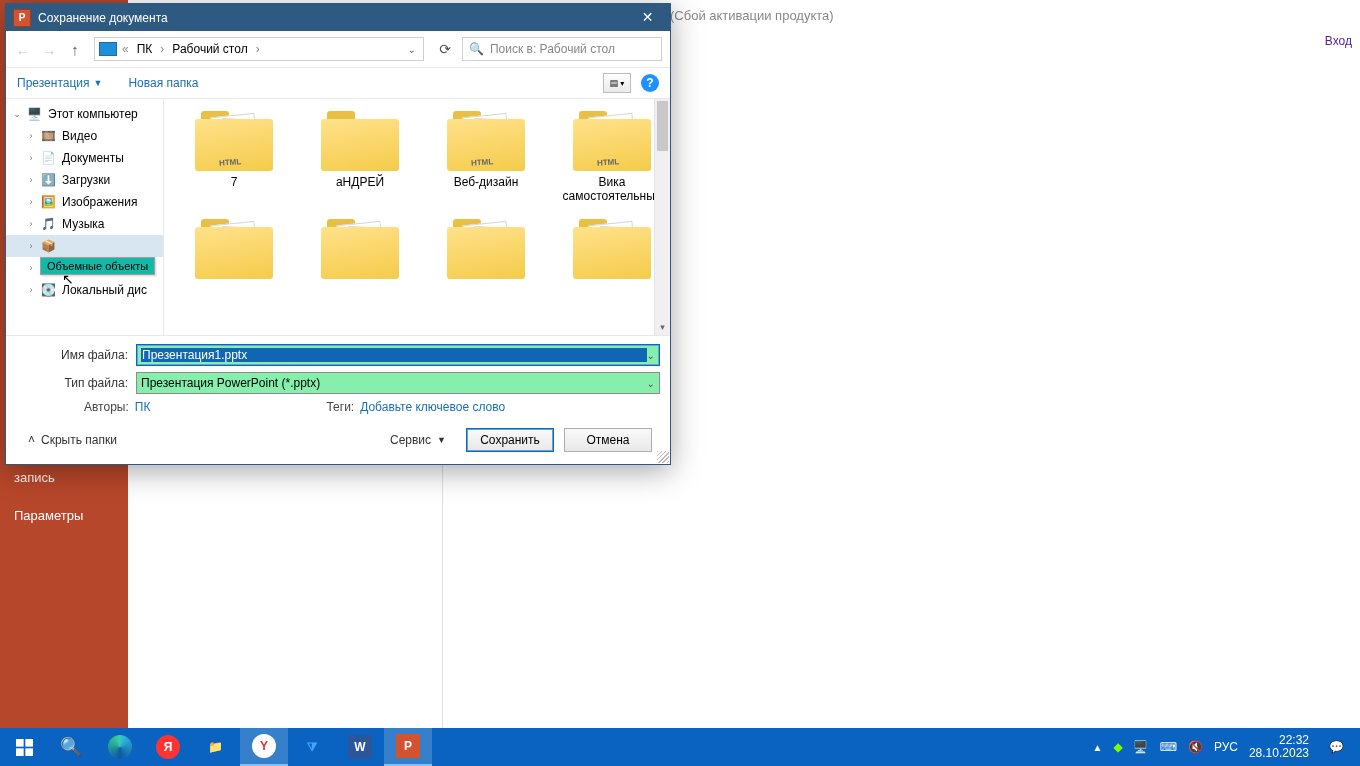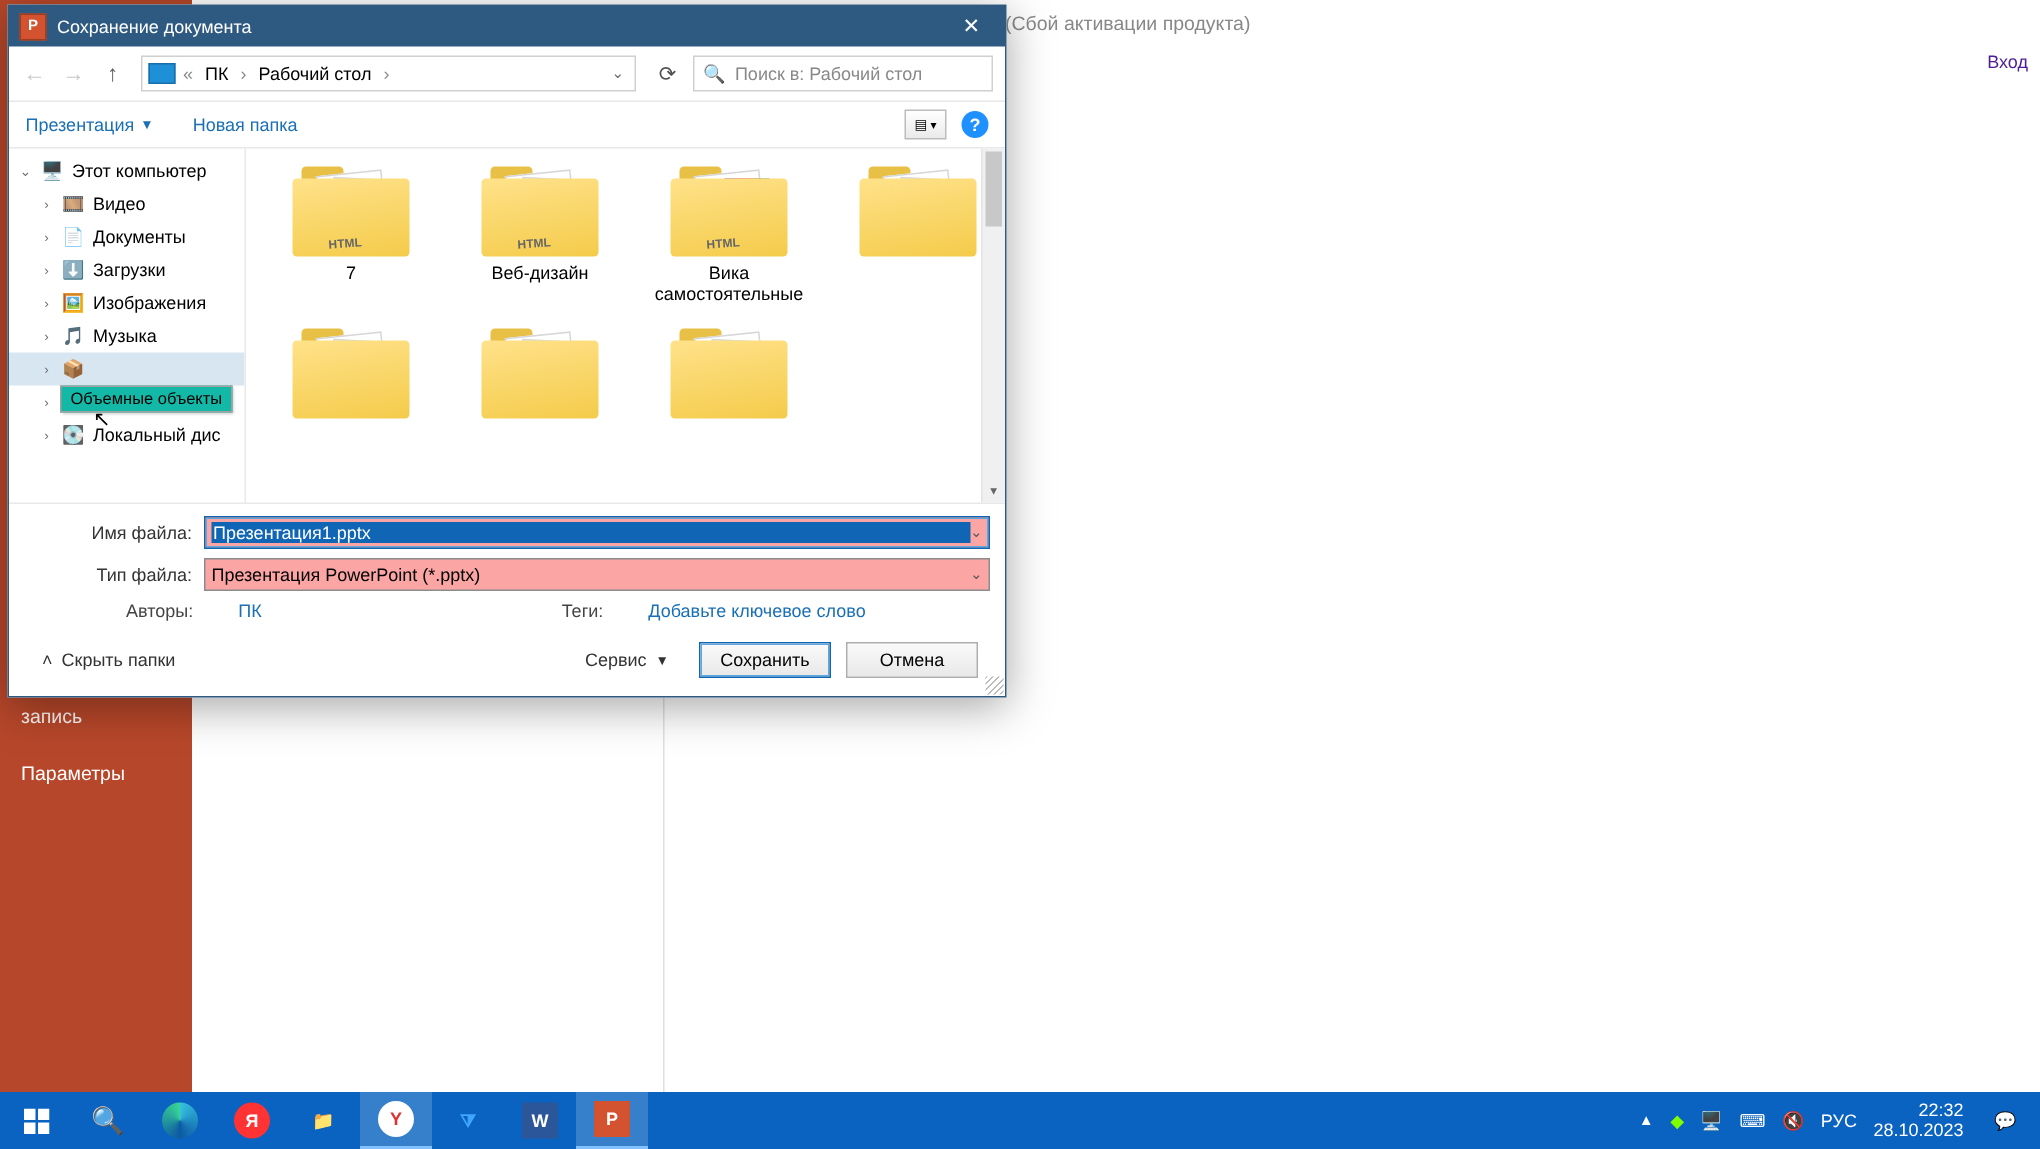--- a/index.html
+++ b/index.html
@@ -63,26 +63,26 @@
   .folder-ico.vika .insert { position:absolute; left:36px; top:10px; width:30px; height:42px; background:linear-gradient(90deg,#6a1fb0,#e01030,#18a030);}
   .fitem .lbl { font-size:12px; line-height:14px; max-width:110px;}
 
   .scrollbar-v { position:absolute; right:0; top:0; bottom:0; width:16px; background:#f0f0f0; border-left:1px solid #e4e4e4;}
   .scrollbar-v .thumb { position:absolute; left:2px; right:2px; top:2px; height:50px; background:#c8c8c8;}
   .scrollbar-v .btn-dn { position:absolute; left:0; right:0; bottom:0; height:16px; text-align:center; color:#666; font-size:9px; line-height:16px;}
 
   .bottom { border-top:1px solid #e8e8e8; padding: 8px 10px 6px; }
   .row { display:flex; align-items:center; margin-bottom:6px; }
   .row .lab { width:120px; text-align:right; padding-right:8px; color:#333; font-size:12px;}
-  .row .combo { flex:1; height:22px; border:1px solid #8c8c8c; display:flex; align-items:center; padding:0 4px; background:#fca5a5;}
+  .row .combo { flex:1; height:22px; border:1px solid #8c8c8c; display:flex; align-items:center; padding:0 4px; background:#86efac;}
   .row .combo.focus { border-color:#1066b5; box-shadow: inset 0 0 0 1px #5ea6de;}
   .row .combo .val { flex:1; }
   .row .combo .val.sel { background:#1066b5; color:#fff; padding:0 1px; display:inline-block;}
   .row .combo .dd { color:#555; font-size:10px;}
-  .metarow { display:flex; align-items:center; gap:30px; padding-left:68px; margin-top:4px; color:#444;}
+  .metarow { display:flex; align-items:center; gap:6px; padding-left:68px; margin-top:4px; color:#444;}
   .metarow .auth { color:#1a6fb5;}
   .metarow .tagslab { margin-left:170px;}
   .metarow .addtag { color:#1a6fb5;}
 
   .btnrow { display:flex; align-items:center; justify-content:flex-end; gap:10px; padding: 14px 8px 6px;}
   .btnrow .hide { margin-right:auto; display:flex; align-items:center; gap:6px; color:#333; padding-left:4px;}
   .btnrow .svc { display:flex; align-items:center; gap:6px; color:#333; margin-right:10px;}
   .wbtn { min-width:88px; height:24px; border:1px solid #adadad; background:linear-gradient(#fafafa,#e8e8e8); display:flex; align-items:center; justify-content:center; padding:0 12px;}
   .wbtn.primary { border:1px solid #1066b5; box-shadow: inset 0 0 0 1px #5ea6de;}
   .resize-grip { position:absolute; right:1px; bottom:1px; width:12px; height:12px; background:repeating-linear-gradient(135deg,#bbb 0 1px, transparent 1px 3px);}
@@ -217,20 +217,27 @@
             <div class="sheet"></div>
             <div class="sheet2"></div>
             <div class="body"></div>
             <div class="tag">HTML</div>
           </div>
         <div class="lbl">7</div>
       </div>
       <div class="fitem">
         <div class="folder-ico">
             <div class="back"></div>
+            <div class="body"></div>
+          </div>
+        <div class="lbl">аНДРЕЙ</div>
+      </div>
+      <div class="fitem">
+        <div class="folder-ico">
+            <div class="back"></div>
             <div class="sheet"></div>
             <div class="sheet2"></div>
             <div class="body"></div>
             <div class="tag">HTML</div>
           </div>
         <div class="lbl">Веб-дизайн</div>
       </div>
       <div class="fitem">
         <div class="folder-ico vika">
             <div class="back"></div>

